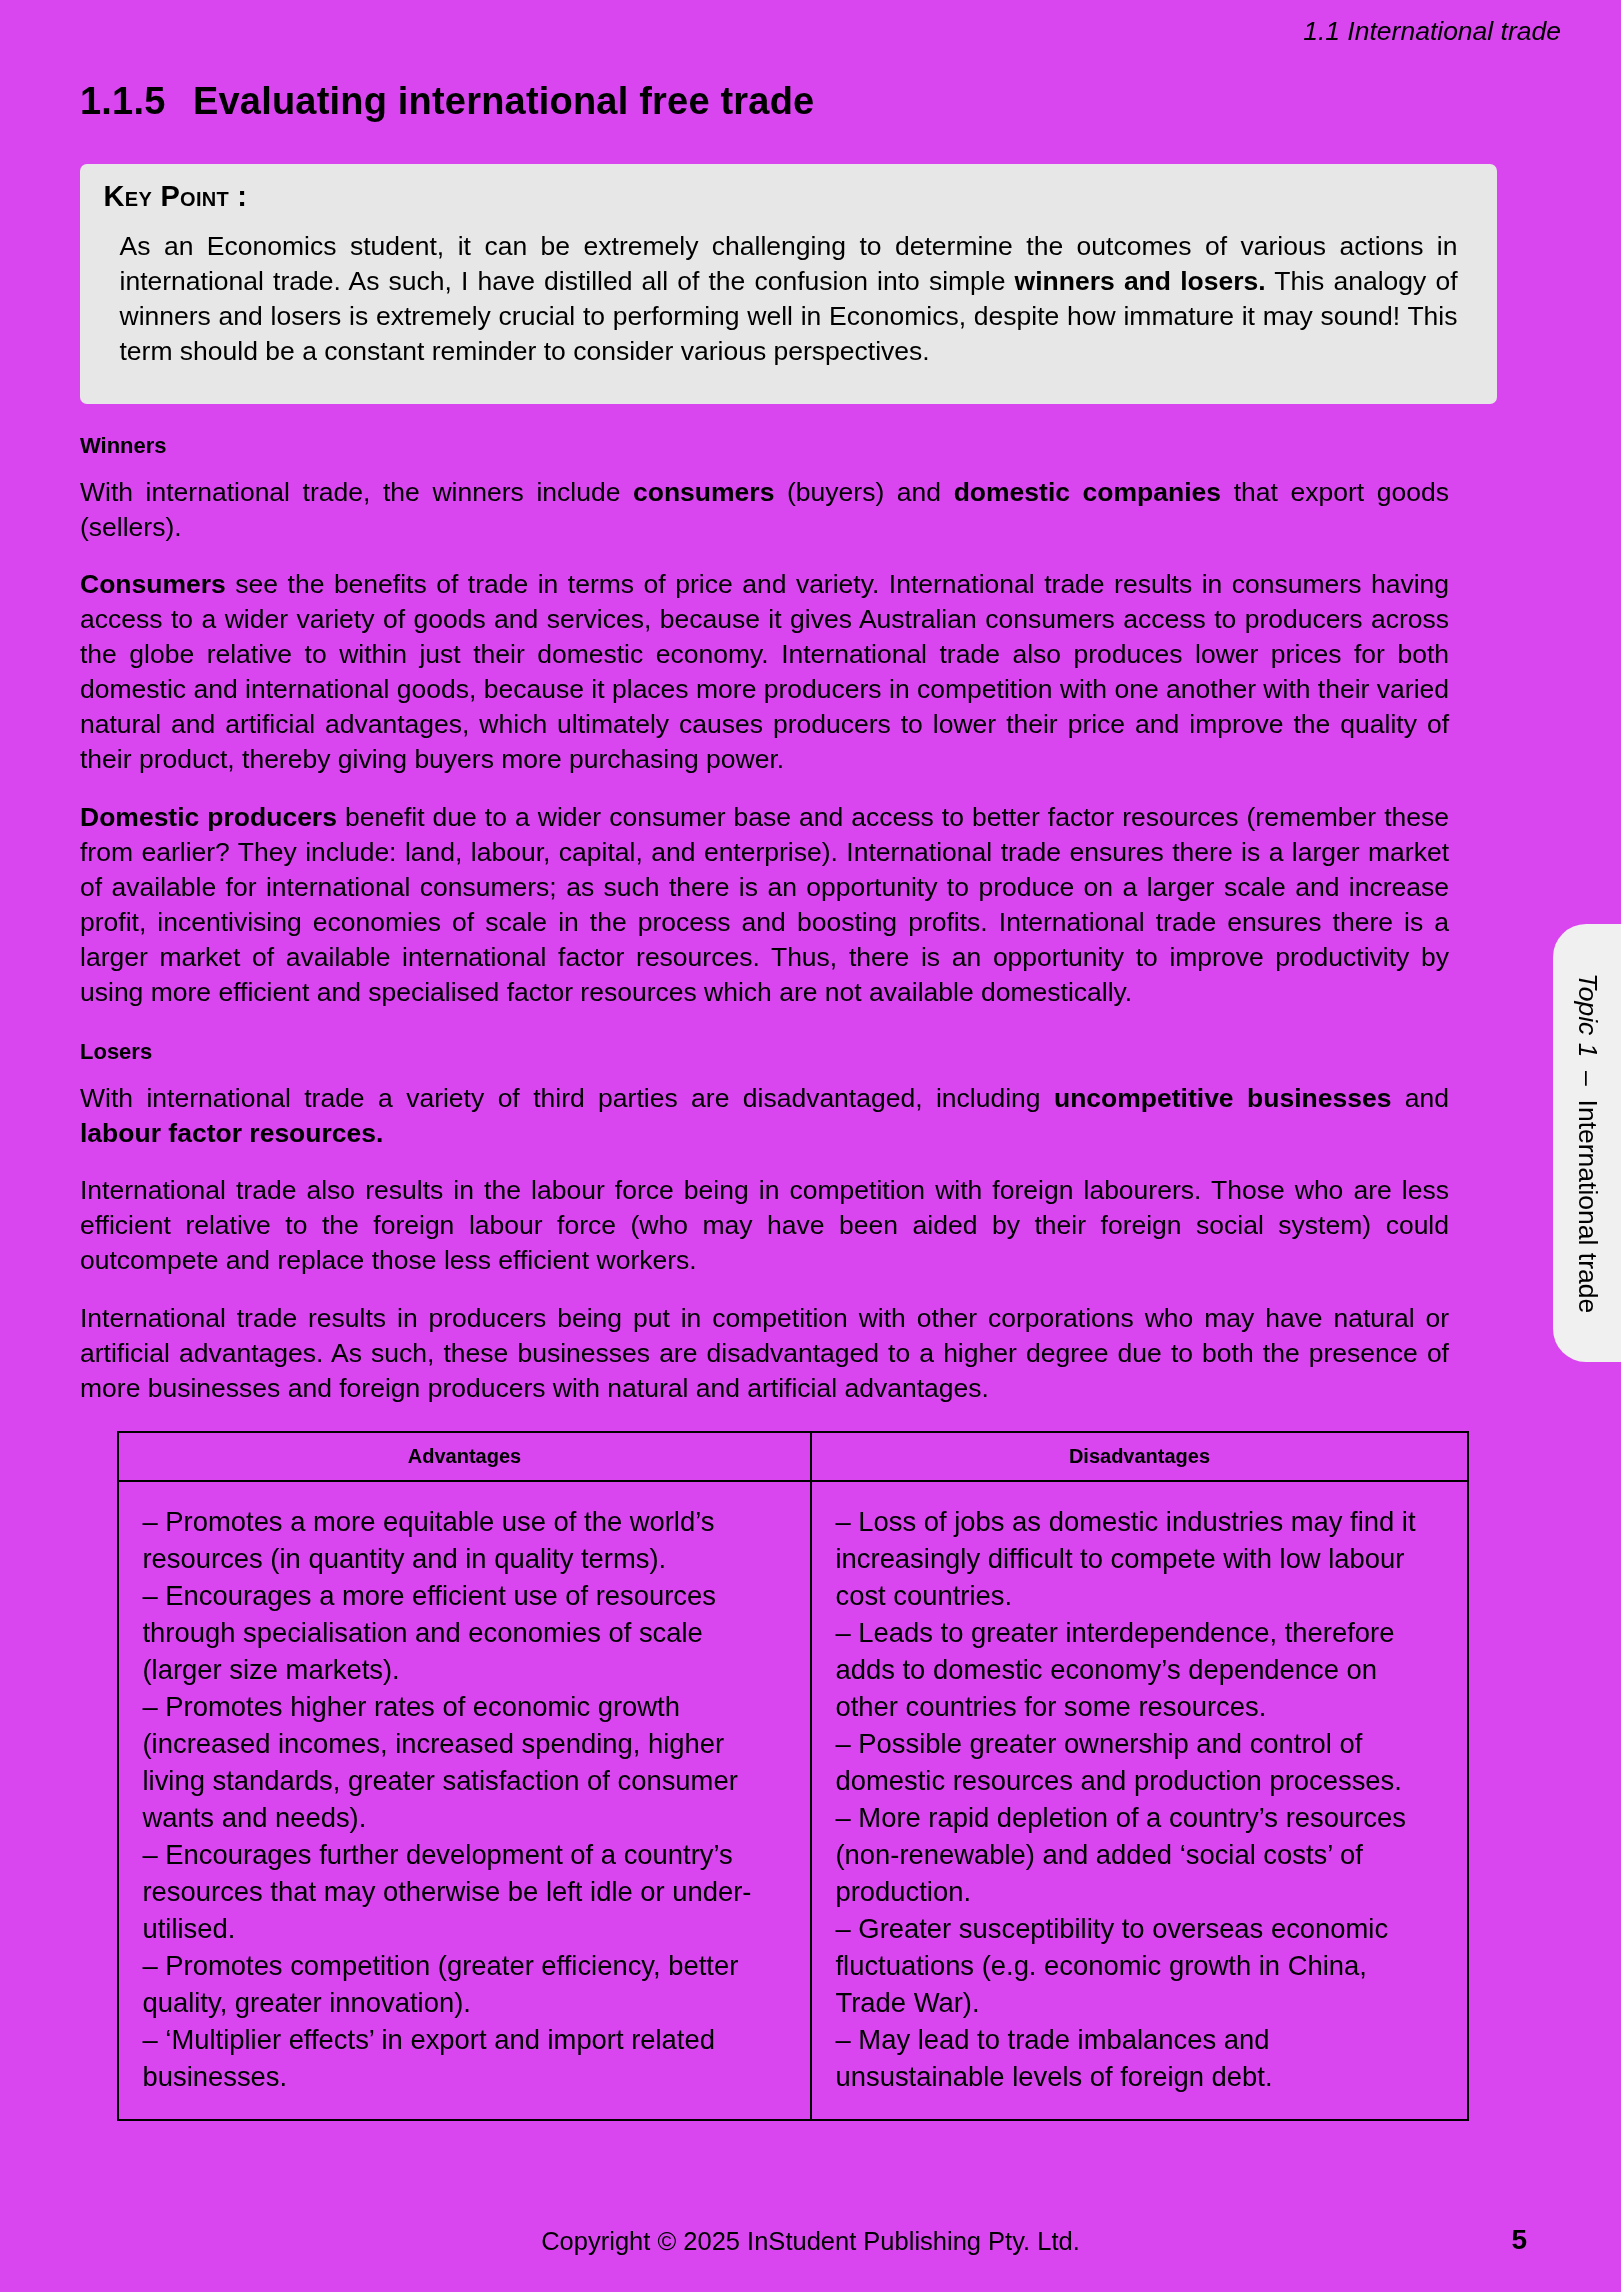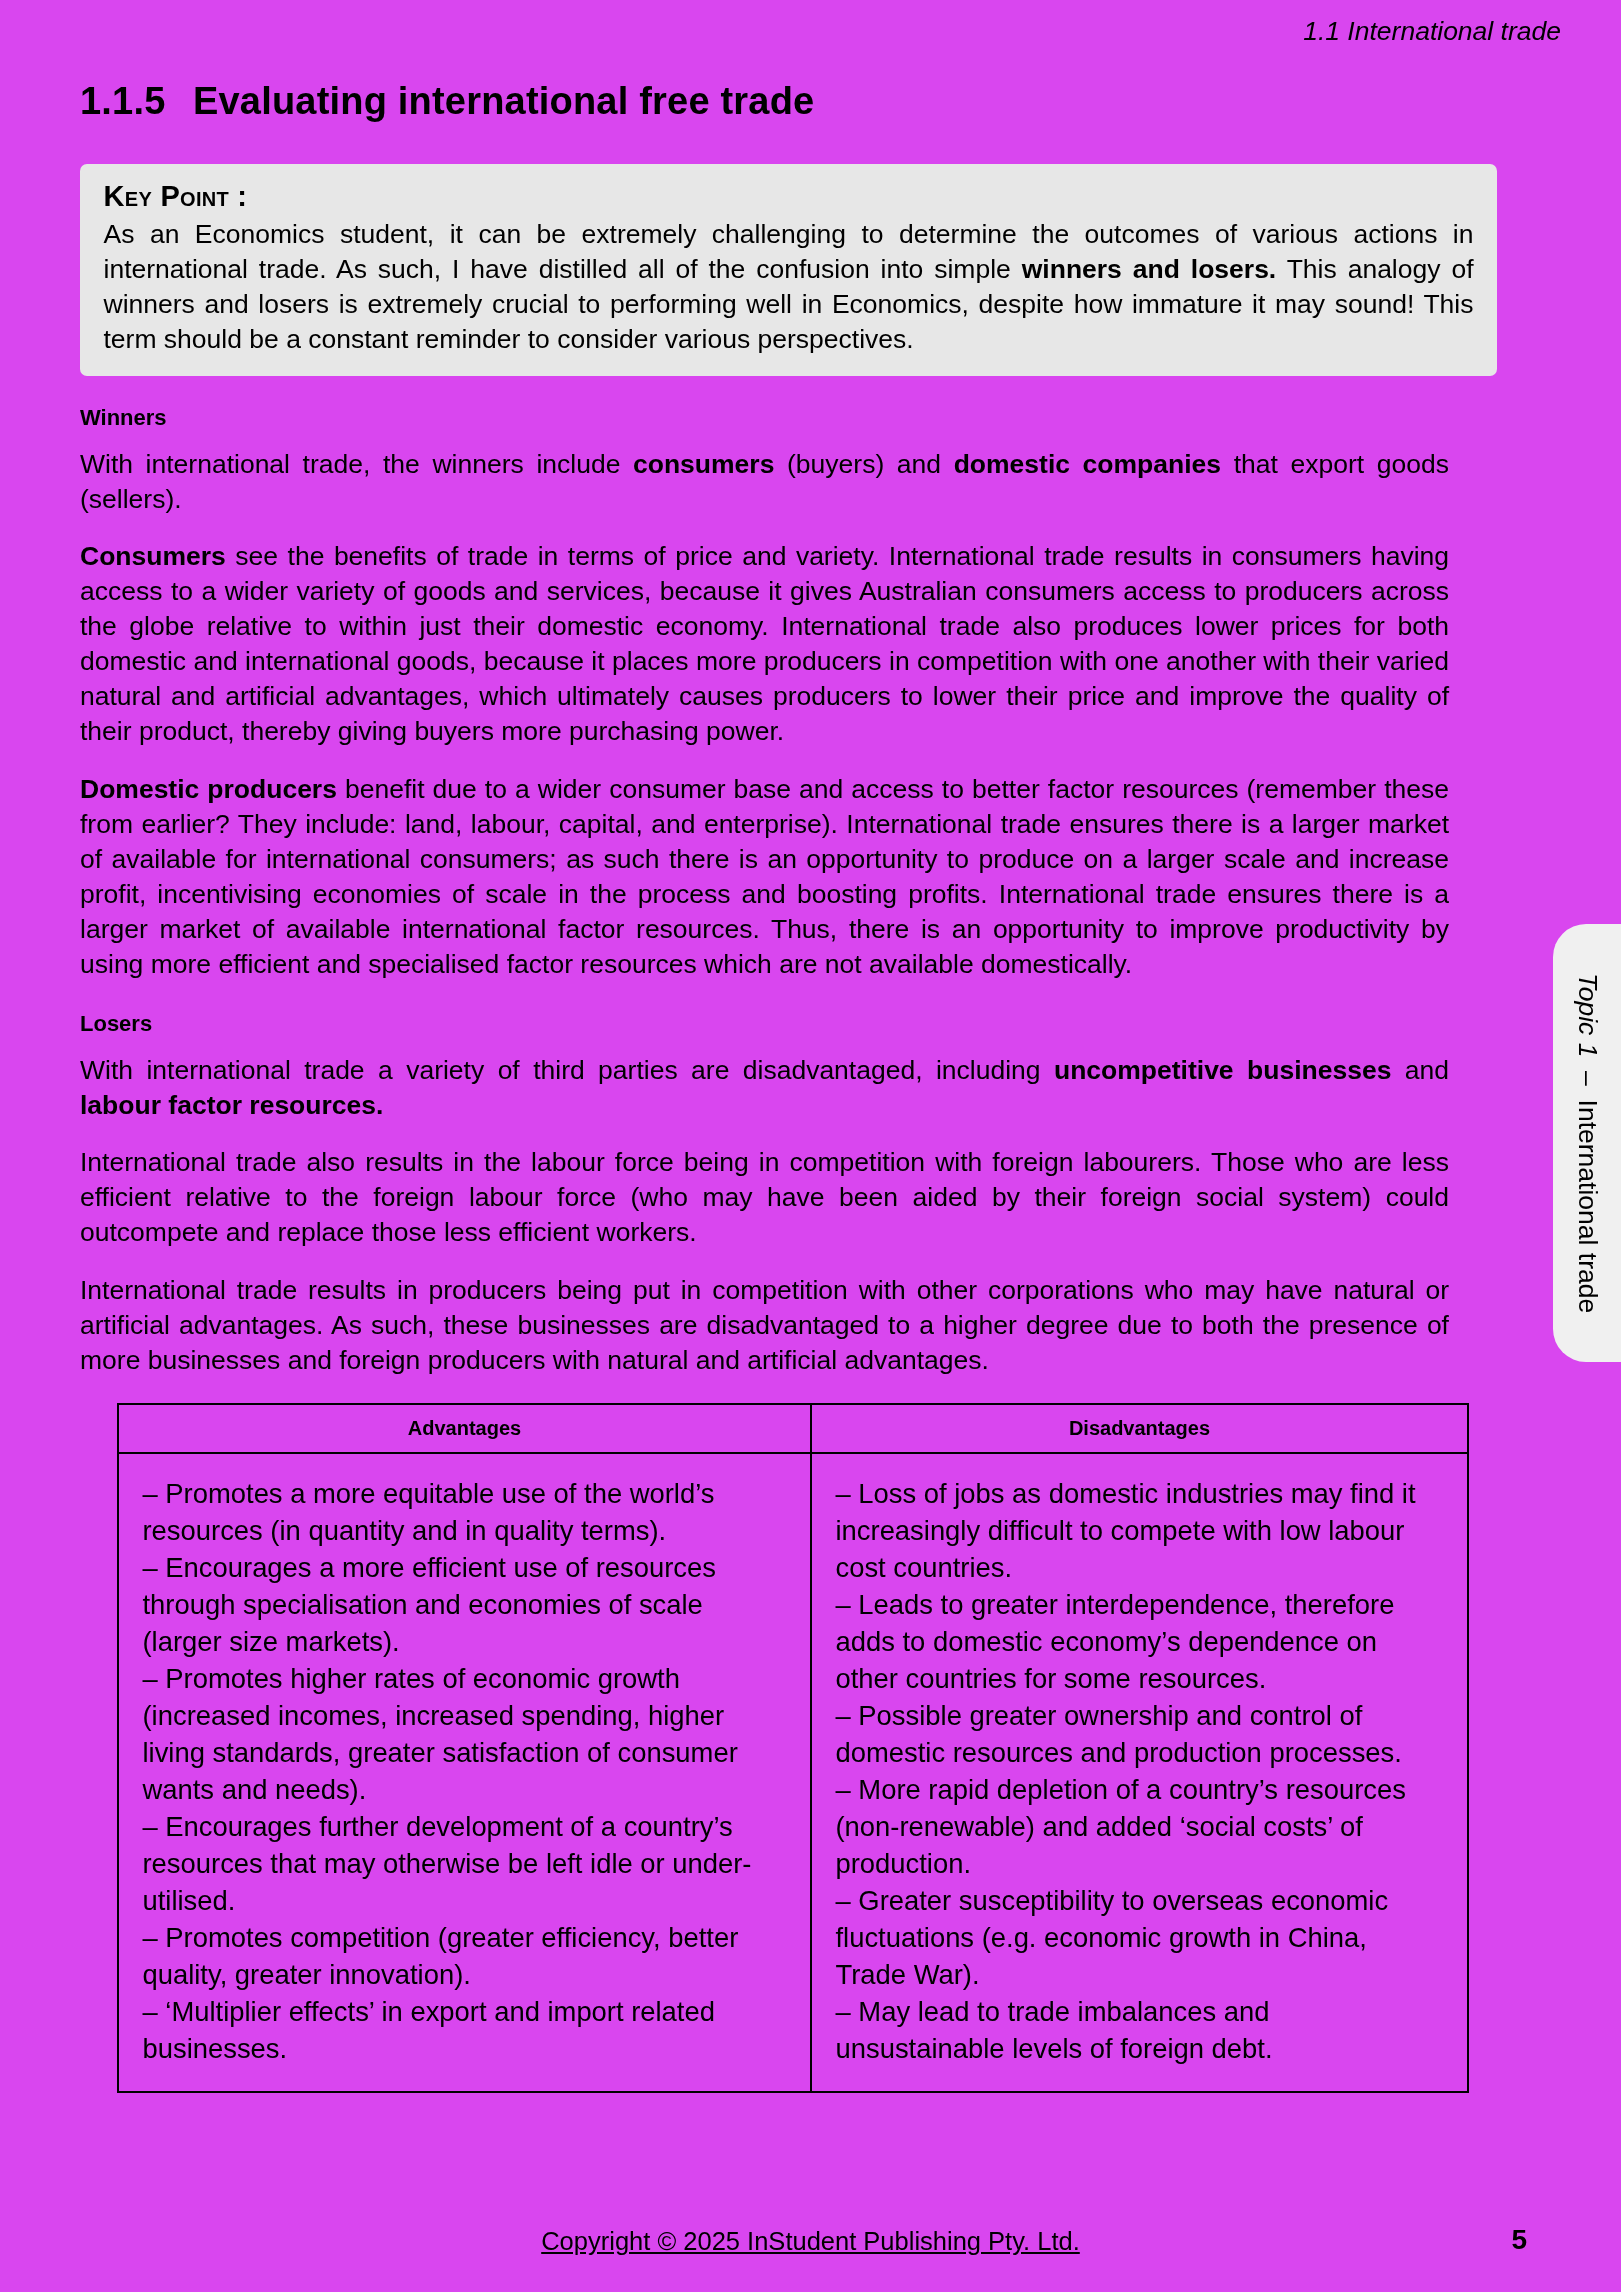--- a/index.html
+++ b/index.html
@@ -41,21 +41,21 @@
   }
   .kp-label {
     display: block;
     font-weight: bold;
     font-variant: small-caps;
     font-size: 29px;
     margin-bottom: 3.9px;
     letter-spacing: 0.3px;
   }
   .kp-body {
-    margin: 0;
+    margin: 16px;
     font-size: 26.5px;
     line-height: 35px;
     text-align: justify;
   }
   .subhead {
     font-size: 22px;
     font-weight: bold;
     margin: 29px 0 15.7px 0;
   }
   .body-p {
@@ -106,21 +106,20 @@
   }
   .tab-topic { font-style: italic; }
   .tab-sep { margin: 13.7px 0; display: inline-block; }
   .footer-copy {
     position: absolute;
     bottom: 37px;
     left: 0;
     width: 100%;
     text-align: center;
     font-size: 25.5px;
-    text-decoration: underline;
   }
   .footer-page {
     position: absolute;
     bottom: 37px;
     right: 94px;
     font-size: 28px;
     font-weight: bold;
   }
 </style>
 </head>

